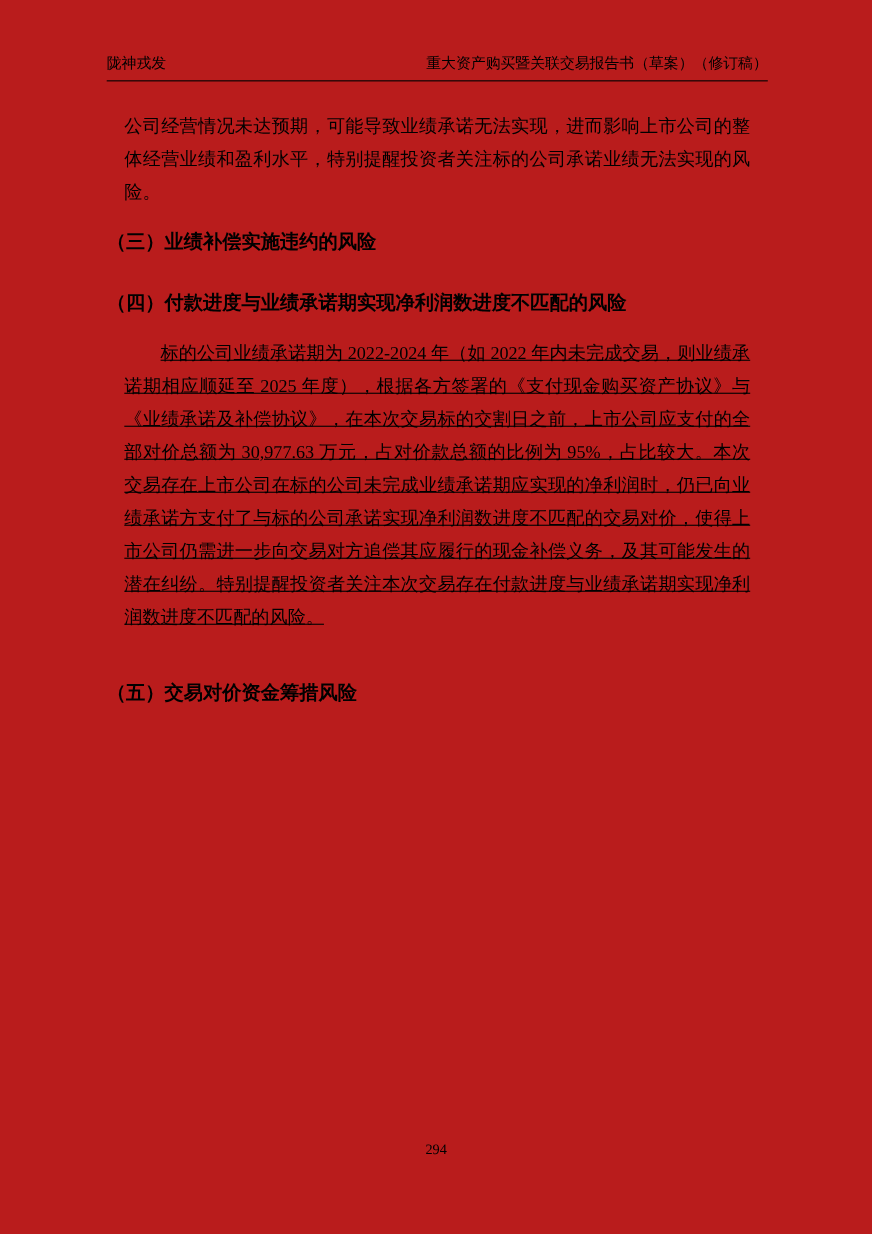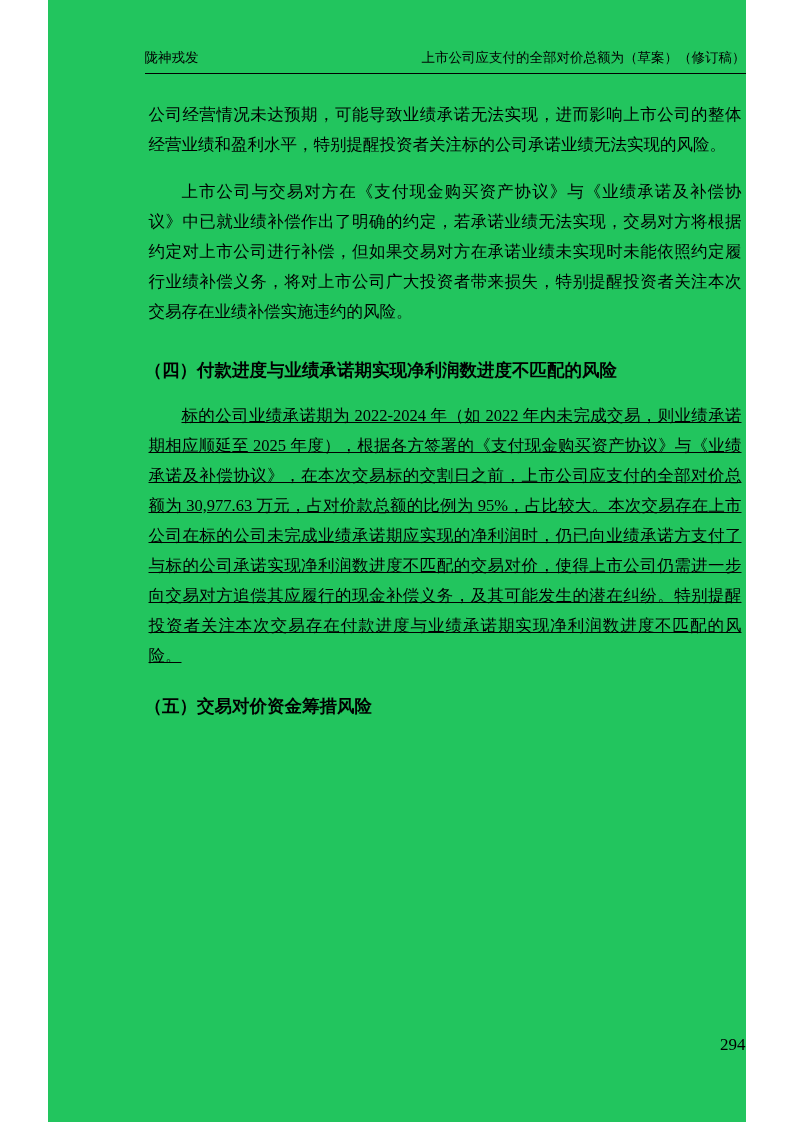--- a/index.html
+++ b/index.html
@@ -2,24 +2,24 @@
 <html><head>
 <meta charset="utf-8">
 <style>
   html, body {
     margin: 0;
     padding: 0;
     background: #ffffff;
   }
   .page {
     position: relative;
-    width: 698px;
+    width: 793px;
     height: 1122px;
     margin: 0 auto;
-    background: #22c55e;
+    background: #b91c1c;
     color: #000000;
     font-family: "Liberation Serif", serif;
     overflow: hidden;
   }
   .header {
     position: absolute;
     left: 97px;
     top: 48px;
     width: 601px;
     display: flex;
@@ -30,68 +30,68 @@
     padding-bottom: 5px;
     border-bottom: 1.5px solid #000000;
   }
   .content {
     position: absolute;
     left: 97px;
     top: 75px;
     width: 601px;
   }
   .para {
-    margin: 4px;
+    margin: 16px;
     font-size: 16.5px;
     line-height: 30px;
     text-align: justify;
     font-family: "Liberation Serif", serif;
   }
   .para.indent { text-indent: 33px; }
   .heading {
     margin: 0;
     font-size: 17.5px;
     line-height: 26px;
     font-weight: bold;
     font-family: "Liberation Sans", sans-serif;
     color: #000000;
   }
   #para-cont { margin-top: 25px; }
   #heading-3 { margin-top: 14px; }
   #para-3    { margin-top: 17px; }
   #heading-4 { margin-top: 30px; }
   #para-4    { margin-top: 18px; text-decoration: underline; }
-  #heading-5 { margin-top: 22px; }
+  #heading-5 { margin-top: 42px; font-family: Liberation Mono, monospace; }
   #para-5    { margin-top: 19px; line-height: 29px; }
   #heading-6 { margin-top: 6px; }
   .footer {
     position: absolute;
     left: 0;
     right: 0;
     top: 1036px;
-    text-align: right;
-    font-size: 17px;
+    text-align: center;
+    font-size: 13px;
     line-height: 18px;
   }
 </style>
 </head>
 <body>
 
 <div class="page">
 
   <div class="header">
     <span>陇神戎发</span>
-    <span>上市公司应支付的全部对价总额为（草案）（修订稿）</span>
+    <span>重大资产购买暨关联交易报告书（草案）（修订稿）</span>
   </div>
 
   <div class="content">
     <p id="para-cont" class="para">公司经营情况未达预期，可能导致业绩承诺无法实现，进而影响上市公司的整体经营业绩和盈利水平，特别提醒投资者关注标的公司承诺业绩无法实现的风险。</p>
 
+    <h2 id="heading-3" class="heading">（三）业绩补偿实施违约的风险</h2>
 
-    <p id="para-3" class="para indent">上市公司与交易对方在《支付现金购买资产协议》与《业绩承诺及补偿协议》中已就业绩补偿作出了明确的约定，若承诺业绩无法实现，交易对方将根据约定对上市公司进行补偿，但如果交易对方在承诺业绩未实现时未能依照约定履行业绩补偿义务，将对上市公司广大投资者带来损失，特别提醒投资者关注本次交易存在业绩补偿实施违约的风险。</p>
 
     <h2 id="heading-4" class="heading">（四）付款进度与业绩承诺期实现净利润数进度不匹配的风险</h2>
 
     <p id="para-4" class="para indent">标的公司业绩承诺期为 2022-2024 年（如 2022 年内未完成交易，则业绩承诺期相应顺延至 2025 年度），根据各方签署的《支付现金购买资产协议》与《业绩承诺及补偿协议》，在本次交易标的交割日之前，上市公司应支付的全部对价总额为 30,977.63 万元，占对价款总额的比例为 95%，占比较大。本次交易存在上市公司在标的公司未完成业绩承诺期应实现的净利润时，仍已向业绩承诺方支付了与标的公司承诺实现净利润数进度不匹配的交易对价，使得上市公司仍需进一步向交易对方追偿其应履行的现金补偿义务，及其可能发生的潜在纠纷。特别提醒投资者关注本次交易存在付款进度与业绩承诺期实现净利润数进度不匹配的风险。</p>
 
     <h2 id="heading-5" class="heading">（五）交易对价资金筹措风险</h2>
 
 
   </div>
 

